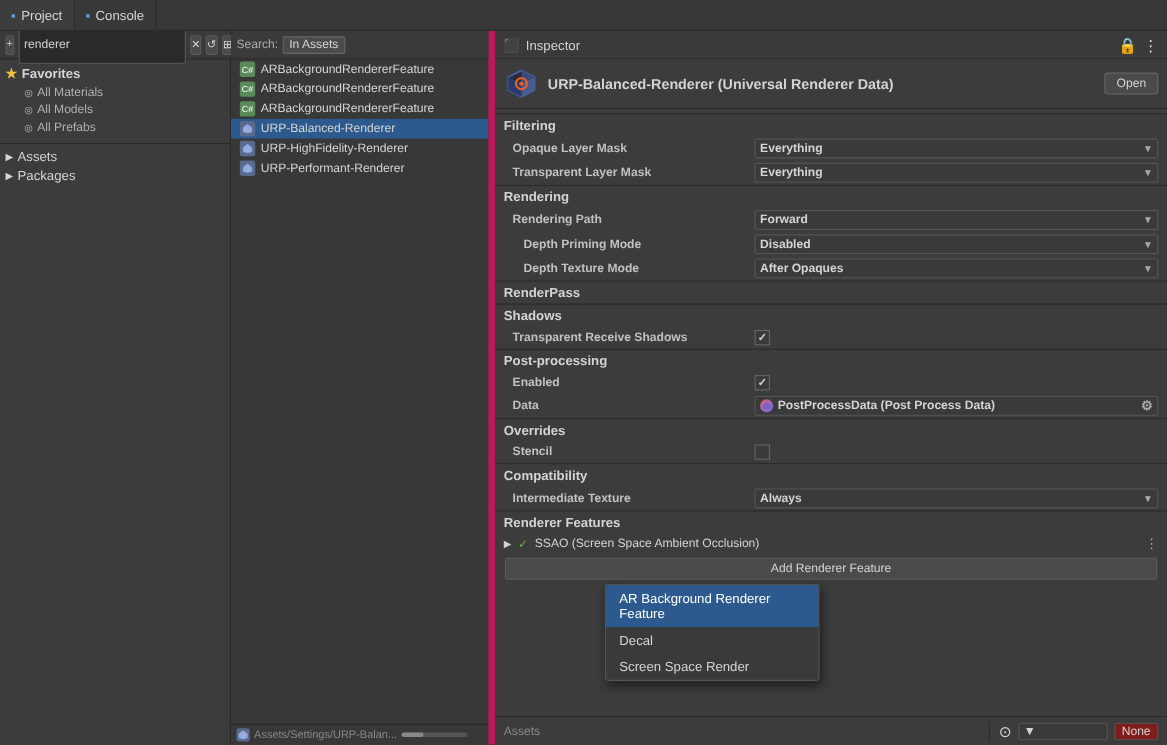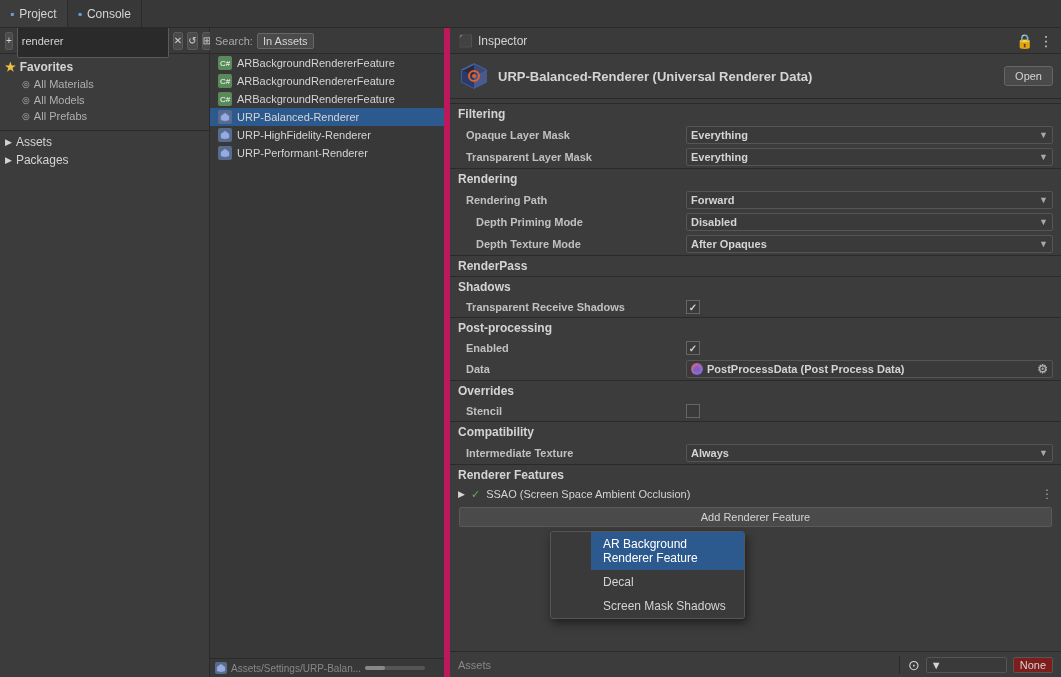--- a/index.html
+++ b/index.html
@@ -786,29 +786,29 @@
           <span class="ssao-check">✓</span>
           <span class="ssao-label">SSAO (Screen Space Ambient Occlusion)</span>
           <span class="ssao-more">⋮</span>
         </div>
 
         <div style="padding: 4px 8px; position: relative;">
           <div class="add-renderer-btn">
             <span>Add Renderer Feature</span>
           </div>
 
-          <div class="dropdown-popup" style="top: 28px; left: 100px; width: 195px; padding-left: 40px;">
+          <div class="dropdown-popup" style="top: 28px; left: 100px; width: 195px;">
             <div class="popup-item active">
               <span>AR Background Renderer Feature</span>
             </div>
             <div class="popup-item">
               <span>Decal</span>
             </div>
             <div class="popup-item">
-              <span>Screen Mask Shadows</span>
+              <span>Screen Space Render</span>
             </div>
           </div>
         </div>
       </div>
 
     </div>
 
     <div class="bottom-row">
       <div class="bottom-left">
         <span>Assets</span>

